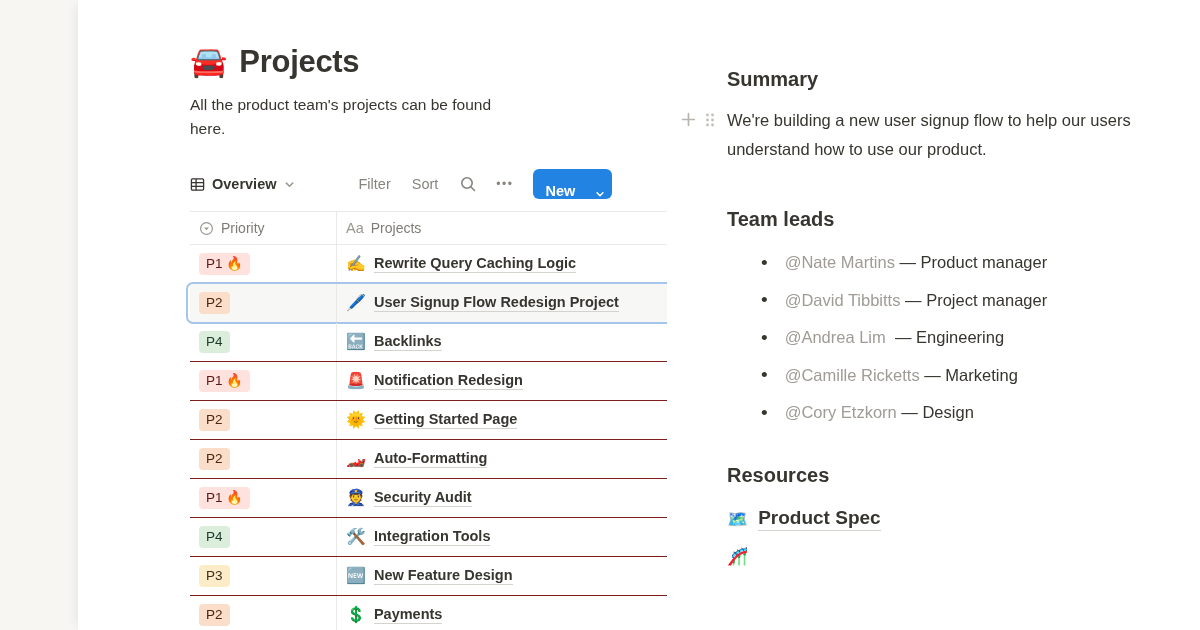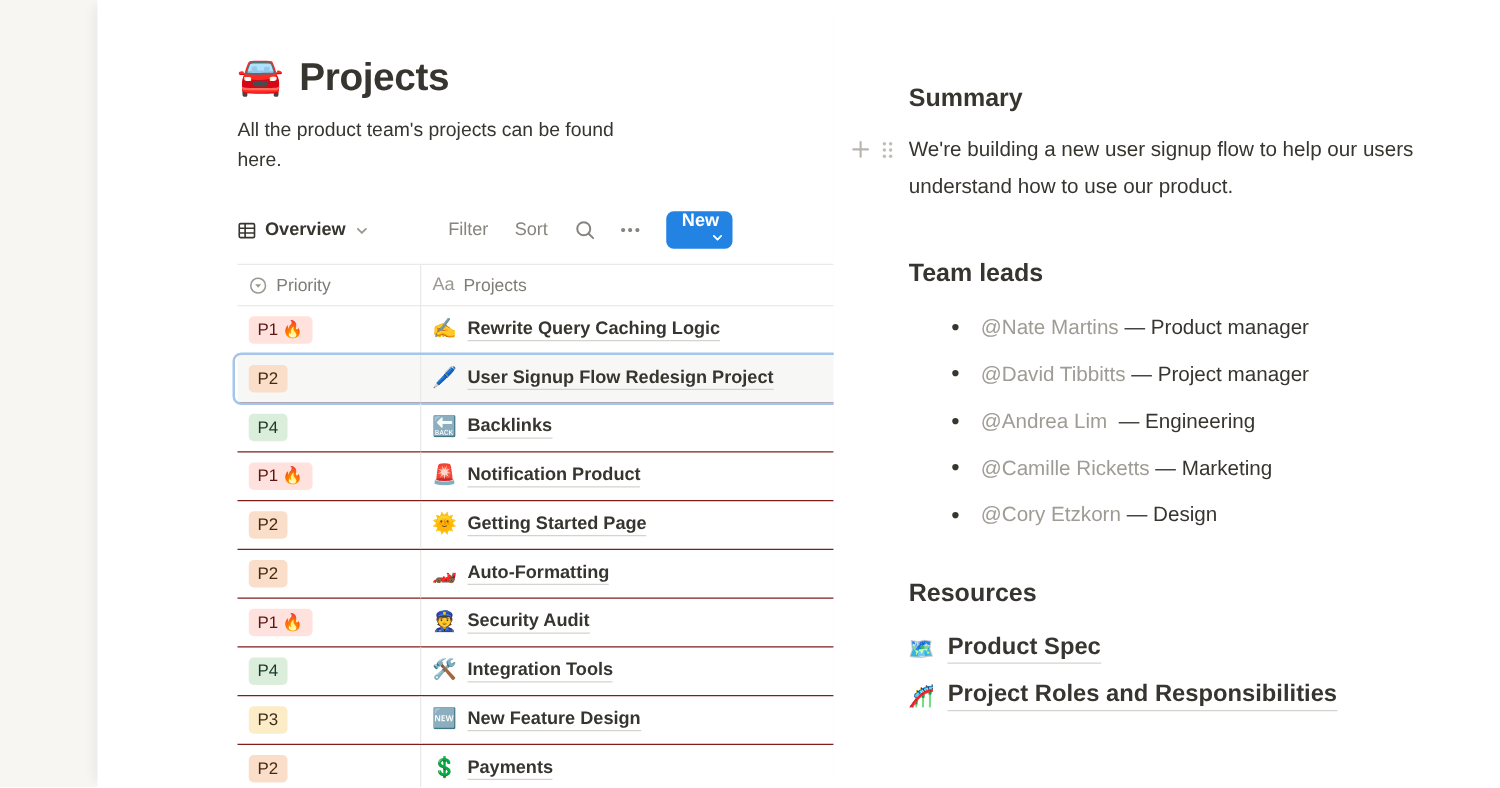--- a/index.html
+++ b/index.html
@@ -37,21 +37,21 @@
   .view-switcher svg { margin-right:7px; }
   .view-label { font-size:14.5px; font-weight:700; color:#37352F; }
   .view-chevron { margin-left:7px; }
   .tb-text { font-size:14.5px; color:#87847E; cursor:pointer; }
   .tb-filter { margin-left:57px; }
   .tb-sort { margin-left:21px; }
   .tb-search { margin-left:21px; display:flex; align-items:center; cursor:pointer; }
   .tb-more { margin-left:19px; color:#87847E; font-size:12px; letter-spacing:1.5px; cursor:pointer; }
   .new-btn {
     margin-left:20px; height:30px; display:flex; align-items:flex-end;
-    background:#2383E2; border-radius:6px; overflow:hidden; cursor:pointer;flex-direction:column;
+    background:#2383E2; border-radius:6px; overflow:hidden; cursor:pointer;
   }
   .new-btn-main { display:flex; align-items:center; padding:0 11px 0 12px; color:#fff; font-size:14.5px; font-weight:700; }
   .new-btn-divider { width:1px; background:rgba(0,0,0,0.18); }
   .new-btn-drop { display:flex; align-items:center; justify-content:center; width:25px; }
 
   
   .db-table { margin-top:11px; width:477px; }
   .t-header {
     display:flex; height:34px; align-items:center;
     border-top:1px solid #E9E9E7; border-bottom:1px solid #E9E9E7;
@@ -209,21 +209,21 @@
             <span class="row-title">Backlinks</span>
           </div>
         </div>
 
         <div class="t-row">
           <div class="col-priority">
             <span class="badge badge-red">P1 🔥</span>
           </div>
           <div class="col-projects">
             <span class="cell-emoji">🚨</span>
-            <span class="row-title">Notification Product</span>
+            <span class="row-title">Notification Redesign</span>
           </div>
         </div>
 
         <div class="t-row">
           <div class="col-priority">
             <span class="badge badge-orange">P2</span>
           </div>
           <div class="col-projects">
             <span class="cell-emoji">🌞</span>
             <span class="row-title">Getting Started Page</span>
@@ -352,19 +352,18 @@
 
     <div class="resource-list">
 
         <div class="resource-item">
           <span class="res-emoji">🗺️</span>
           <span class="res-label">Product Spec</span>
         </div>
 
         <div class="resource-item">
           <span class="res-emoji">🎢</span>
-          <span class="res-label">Project Roles and Responsibilities</span>
         </div>
 
     </div>
 
   </div>
 </div>
 
 </body></html>

